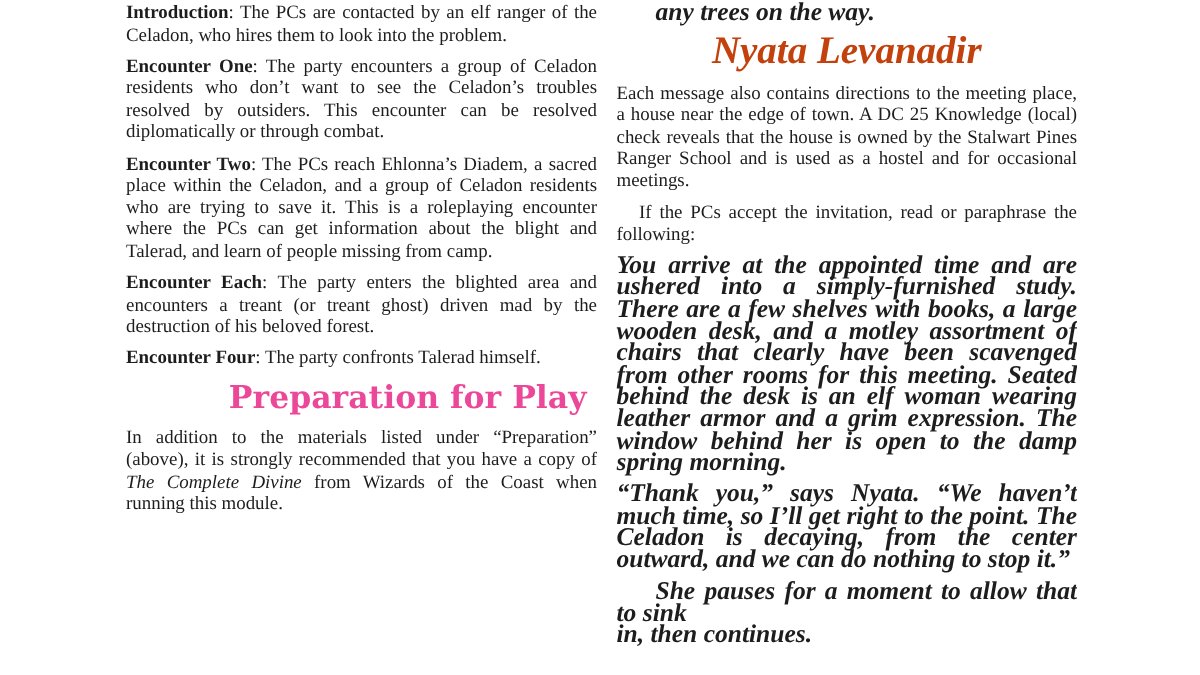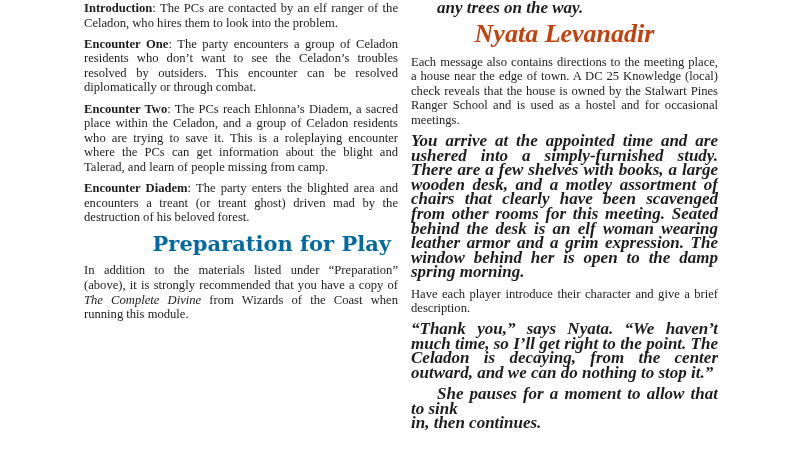--- a/index.html
+++ b/index.html
@@ -53,21 +53,21 @@
   }
   .clipped { margin-bottom: 0; }
 
   .prep-heading {
     margin: 5px 7px 6px 0;
     font-family: "DejaVu Serif", serif;
     font-size: 21px;
     font-weight: 600;
     line-height: 26px;
     text-align: right;
-    color: #0369a1;
+    color: #ec4899;
   }
   .nyata-heading {
     margin: 3px 0 6px 0;
     font-family: "Liberation Serif", serif;
     font-size: 26px;
     font-weight: bold;
     font-style: italic;
     line-height: 30px;
     text-align: center;
     color: #c2410c;
@@ -79,43 +79,44 @@
 <div class="page">
 
   <div class="col col-left">
 
     <p class="body-p"><span class="lead">Introduction</span><span>: The PCs are contacted by an elf ranger of the Celadon, who hires them to look into the problem.</span></p>
 
     <p class="body-p"><span class="lead">Encounter One</span><span>: The party encounters a group of Celadon residents who don’t want to see the Celadon’s troubles resolved by outsiders. This encounter can be resolved diplomatically or through combat.</span></p>
 
     <p class="body-p"><span class="lead">Encounter Two</span><span>: The PCs reach Ehlonna’s Diadem, a sacred place within the Celadon, and a group of Celadon residents who are trying to save it. This is a roleplaying encounter where the PCs can get information about the blight and Talerad, and learn of people missing from camp.</span></p>
 
-    <p class="body-p"><span class="lead">Encounter Diadem</span><span>: The party enters the blighted area and encounters a treant (or treant ghost) driven mad by the destruction of his beloved forest.</span></p>
+    <p class="body-p"><span class="lead">Encounter Each</span><span>: The party enters the blighted area and encounters a treant (or treant ghost) driven mad by the destruction of his beloved forest.</span></p>
 
+    <p class="body-p"><span class="lead">Encounter Four</span><span>: The party confronts Talerad himself.</span></p>
 
     <h1 class="prep-heading">Preparation for Play</h1>
 
     <p class="body-p"><span>In addition to the materials listed under “Preparation” (above), it is strongly recommended that you have a copy of </span><span class="it">The Complete Divine</span><span> from Wizards of the Coast when running this module.</span></p>
 
 
   </div>
 
   <div class="col col-right">
 
     <p class="readaloud tail">any trees on the way.</p>
 
     <h1 class="nyata-heading">Nyata Levanadir</h1>
 
     <p class="body-p">Each message also contains directions to the meeting place, a house near the edge of town. A DC 25 Knowledge (local) check reveals that the house is owned by the Stalwart Pines Ranger School and is used as a hostel and for occasional meetings.</p>
 
+    <p class="body-p indent-sm">If the PCs accept the invitation, read or paraphrase the following:</p>
 
     <p class="readaloud">You arrive at the appointed time and are ushered into a simply-furnished study. There are a few shelves with books, a large wooden desk, and a motley assortment of chairs that clearly have been scavenged from other rooms for this meeting. Seated behind the desk is an elf woman wearing leather armor and a grim expression. The window behind her is open to the damp spring morning.</p>
 
 
-    <p class="body-p">Have each player introduce their character and give a brief description.</p>
 
     <p class="readaloud">“Thank you,” says Nyata. “We haven’t much time, so I’ll get right to the point. The Celadon is decaying, from the center outward, and we can do nothing to stop it.”</p>
 
     <p class="readaloud indent-lg clipped">She pauses for a moment to allow that to sink</p>
 
     <p class="readaloud clipped">in, then continues.</p>
 
   </div>
 
 </div>

